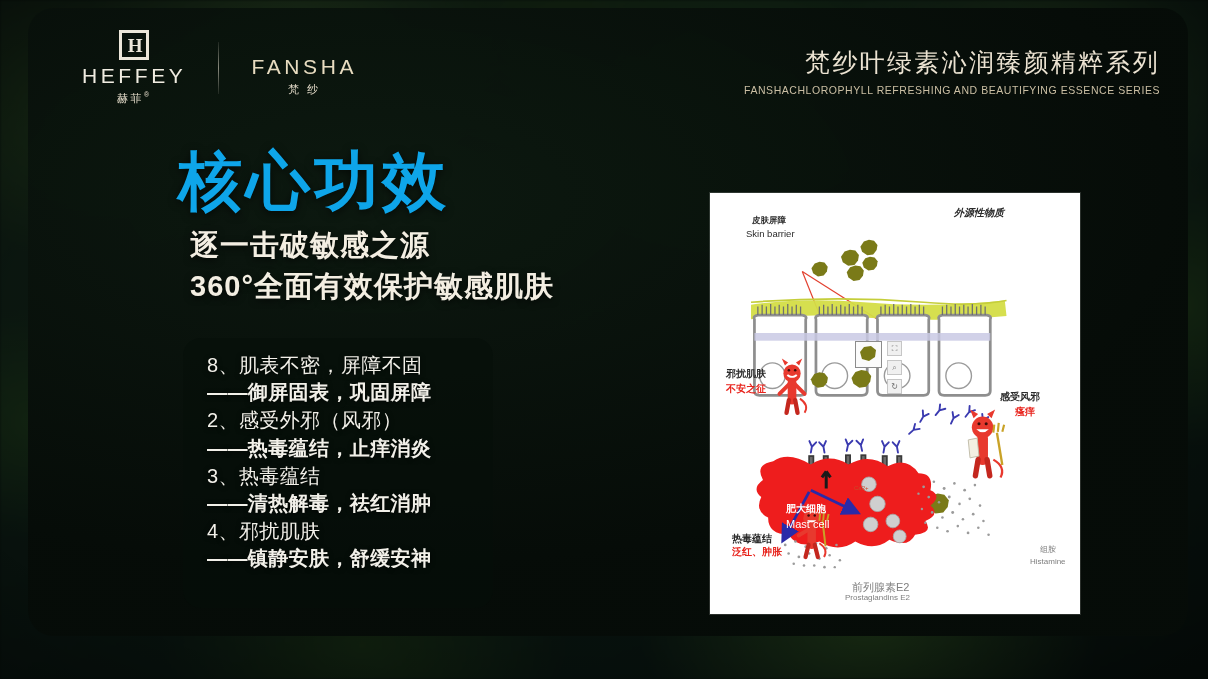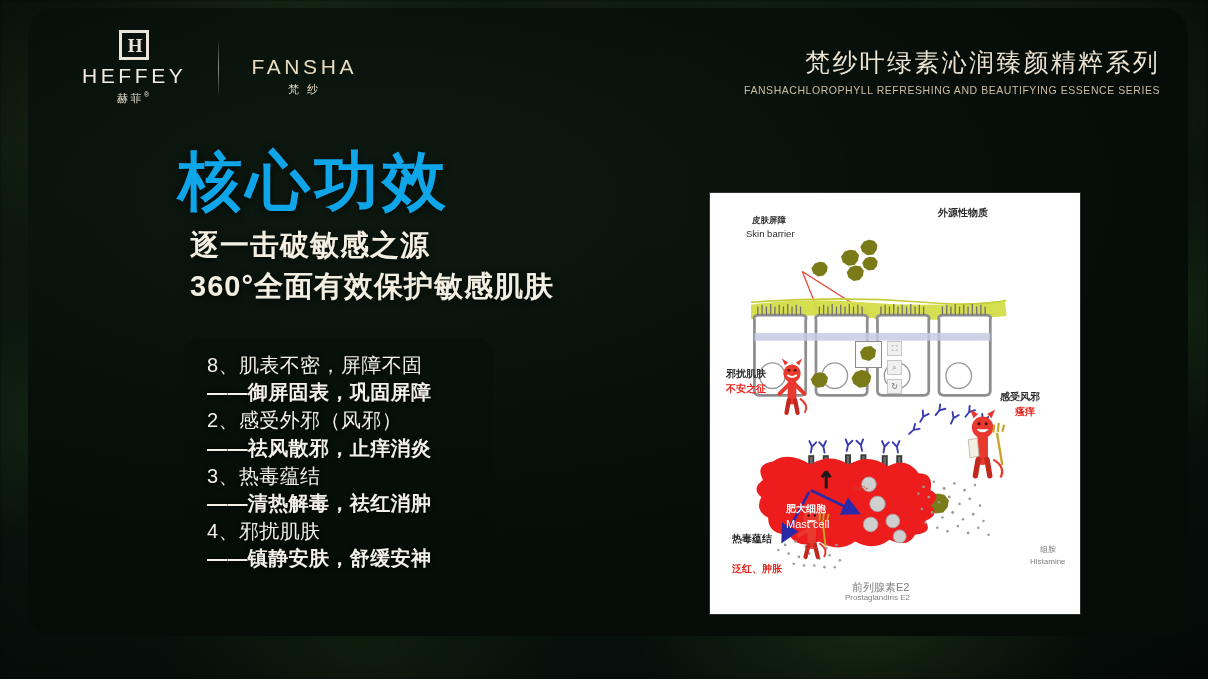--- a/index.html
+++ b/index.html
@@ -207,21 +207,21 @@
   <div class="subtitle">
     <div>逐一击破敏感之源</div>
     <div>360°全面有效保护敏感肌肤</div>
   </div>
 
   <div class="list-card"></div>
   <div class="list-items">
     <div class="li num">8、肌表不密，屏障不固</div>
     <div class="li sub">——御屏固表，巩固屏障</div>
     <div class="li num">2、感受外邪（风邪）</div>
-    <div class="li sub">——祛风散邪，止痒消炎</div>
+    <div class="li sub">——热毒蕴结，止痒消炎</div>
     <div class="li num">3、热毒蕴结</div>
     <div class="li sub">——清热解毒，祛红消肿</div>
     <div class="li num">4、邪扰肌肤</div>
     <div class="li sub">——镇静安肤，舒缓安神</div>
   </div>
 
   <div class="diagram-panel">
 
     <svg class="diagram-svg" viewBox="0 0 433 421">
       <defs>
@@ -446,30 +446,30 @@
         <path d="M-4,42 L-8,58 M4,42 L8,58" stroke="#c4271e" stroke-width="5.5" stroke-linecap="round"></path>
         <path d="M14,10 L18,44" stroke="#c9a227" stroke-width="2.6"></path>
         <path d="M10,11 L11,1 M15,10 L16,-1 M20,11 L22,2" stroke="#c9a227" stroke-width="2.4" fill="none"></path>
         <path d="M10,40 Q22,48 16,58" stroke="#e8392e" stroke-width="2.4" fill="none"></path>
       </g>
     </svg>
 
     <div class="dg-label bold" style="left:42px; top:22px;">皮肤屏障</div>
     <div class="dg-label" style="left:36px; top:35px; font-size:9.5px;">Skin barrier</div>
 
-    <div class="dg-label big" style="left:228px; top:14px;">外源性物质</div>
+    <div class="dg-label big" style="left:244px; top:14px;font-style:italic;">外源性物质</div>
 
     <div class="dg-label big" style="left:16px; top:175px;">邪扰肌肤</div>
     <div class="dg-label big red" style="left:16px; top:190px;">不安之征</div>
 
     <div class="dg-label big" style="left:290px; top:198px;">感受风邪</div>
     <div class="dg-label big red" style="left:305px; top:213px;">瘙痒</div>
 
     <div class="dg-label big" style="left:22px; top:340px;">热毒蕴结</div>
-    <div class="dg-label big red" style="left:22px; top:370px;">泛红、肿胀</div>
+    <div class="dg-label big red" style="left:22px; top:353px;">泛红、肿胀</div>
 
     <div class="dg-label big white" style="left:76px; top:310px;">肥大细胞</div>
     <div class="dg-label white" style="left:76px; top:325px; font-size:11px;">Mast cell</div>
 
     <div class="dg-label gray" style="left:330px; top:352px; font-size:8px;">组胺</div>
     <div class="dg-label gray" style="left:320px; top:364px; font-size:8px;">Histamine</div>
 
     <div class="dg-label gray" style="left:142px; top:388px; font-size:11px;">前列腺素E2</div>
     <div class="dg-label gray" style="left:135px; top:400px; font-size:8px;">Prostaglandins E2</div>
 

